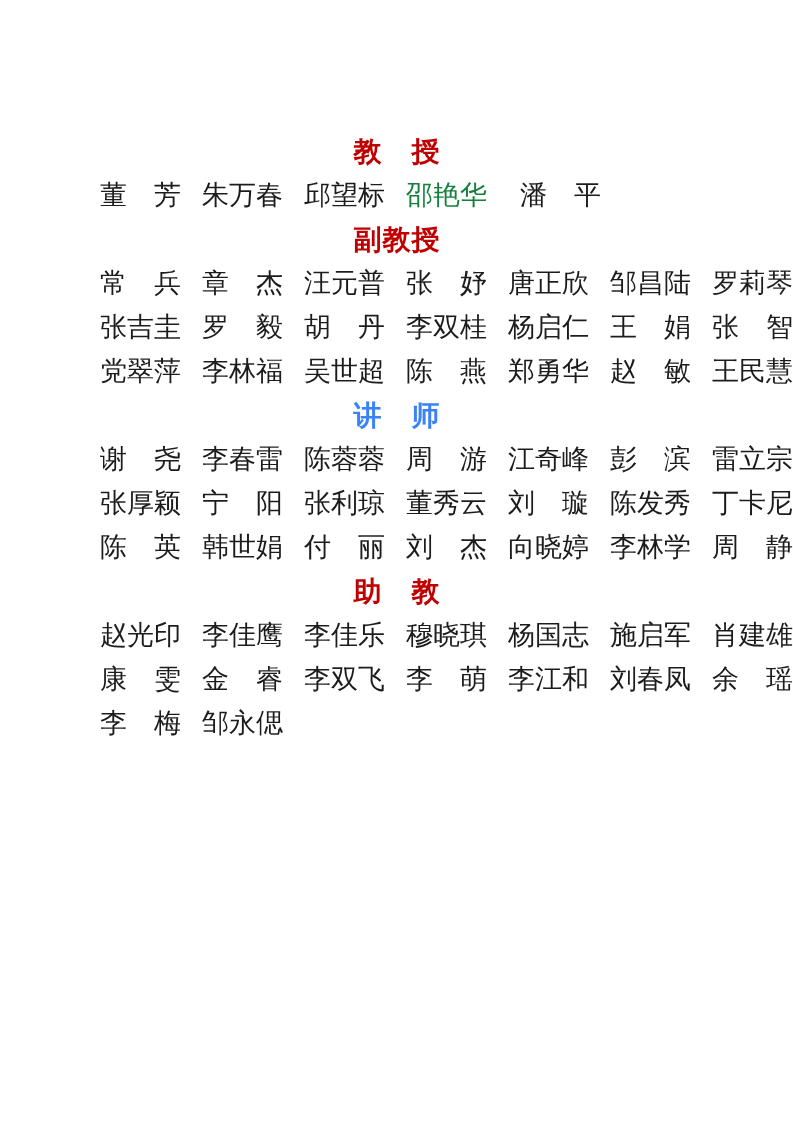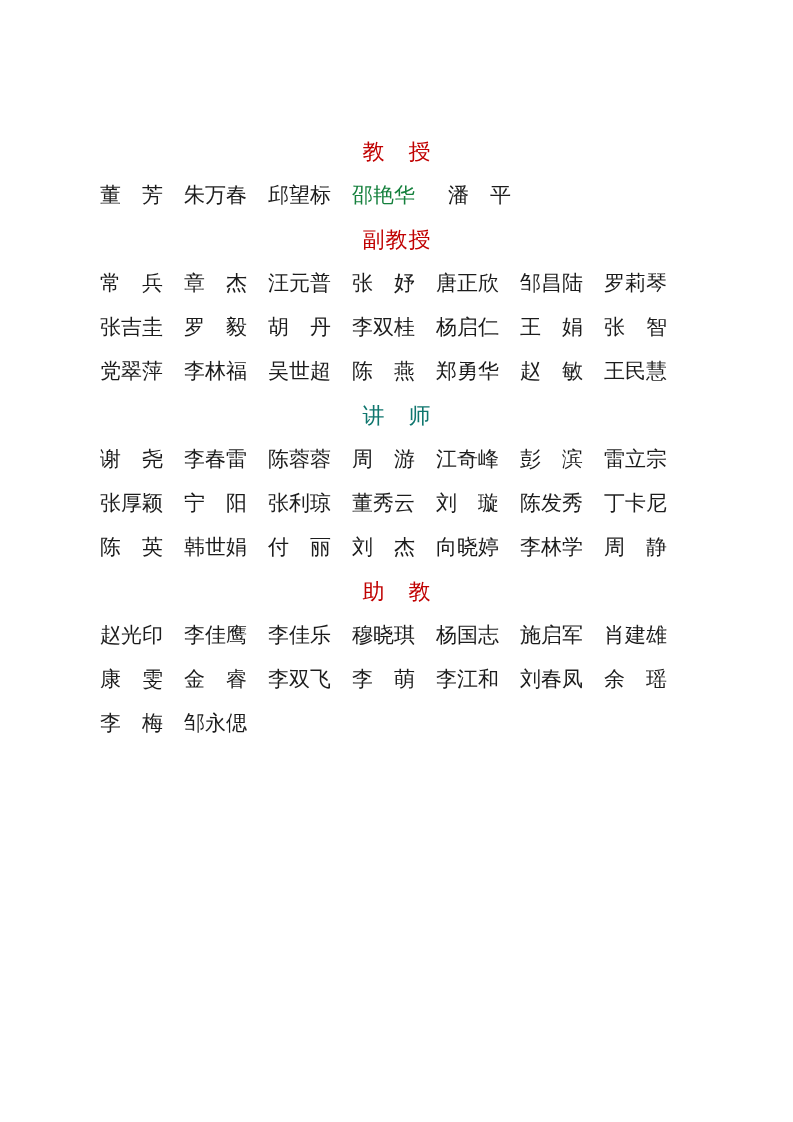--- a/index.html
+++ b/index.html
@@ -17,34 +17,34 @@
   }
   .content {
     position: absolute;
     top: 140px;
     left: 100px;
     width: 594px;
   }
   .section-title {
     text-align: center;
     font-family: "Liberation Sans", "DejaVu Sans", sans-serif;
-    font-weight: normal;
-    font-size: 22px;
+    font-weight: bold;
+    font-size: 28px;
     line-height: 24px;
     letter-spacing: 1px;
     margin: 0 0 20px 0;
   }
   .section + .section .section-title {
     margin-top: 17px;
   }
   .name-row {
     display: flex;
     flex-wrap: nowrap;
     gap: 21px;
-    font-size: 21px;
+    font-size: 27px;
     line-height: 23px;
     margin-bottom: 21px;
     white-space: pre;
   }
   .faculty-name {
     display: inline-block;
   }
 </style>
 </head>
 <body>
@@ -56,21 +56,21 @@
     <div class="section-title" style="color: rgb(192, 0, 0);">教　授</div>
   <div class="name-row"><span class="faculty-name" style="color: rgb(28, 28, 28);">董　芳</span><span class="faculty-name" style="color: rgb(28, 28, 28);">朱万春</span><span class="faculty-name" style="color: rgb(28, 28, 28); text-align: center;">邱望标</span><span class="faculty-name" style="color: #15803d;">邵艳华</span><span class="faculty-name" style="color: rgb(28, 28, 28); margin-left: 12px;">潘　平</span></div>
       </div>
       <div class="section">
     <div class="section-title" style="color: rgb(192, 0, 0);">副教授</div>
   <div class="name-row"><span class="faculty-name" style="color: rgb(28, 28, 28);">常　兵</span><span class="faculty-name" style="color: rgb(28, 28, 28);">章　杰</span><span class="faculty-name" style="color: rgb(28, 28, 28);">汪元普</span><span class="faculty-name" style="color: rgb(28, 28, 28);">张　妤</span><span class="faculty-name" style="color: rgb(28, 28, 28);">唐正欣</span><span class="faculty-name" style="color: rgb(28, 28, 28);">邹昌陆</span><span class="faculty-name" style="color: rgb(28, 28, 28);">罗莉琴</span></div>
         <div class="name-row"><span class="faculty-name" style="color: rgb(28, 28, 28);">张吉圭</span><span class="faculty-name" style="color: rgb(28, 28, 28);">罗　毅</span><span class="faculty-name" style="color: rgb(28, 28, 28);">胡　丹</span><span class="faculty-name" style="color: rgb(28, 28, 28);">李双桂</span><span class="faculty-name" style="color: rgb(28, 28, 28);">杨启仁</span><span class="faculty-name" style="color: rgb(28, 28, 28);">王　娟</span><span class="faculty-name" style="color: rgb(28, 28, 28);">张　智</span></div>
         <div class="name-row"><span class="faculty-name" style="color: rgb(28, 28, 28);">党翠萍</span><span class="faculty-name" style="color: rgb(28, 28, 28);">李林福</span><span class="faculty-name" style="color: rgb(28, 28, 28);">吴世超</span><span class="faculty-name" style="color: rgb(28, 28, 28);">陈　燕</span><span class="faculty-name" style="color: rgb(28, 28, 28);">郑勇华</span><span class="faculty-name" style="color: rgb(28, 28, 28);">赵　敏</span><span class="faculty-name" style="color: rgb(28, 28, 28);">王民慧</span></div>
       </div>
       <div class="section">
-    <div class="section-title" style="color: #0f766e;">讲　师</div>
+    <div class="section-title" style="color: #3b82f6;">讲　师</div>
   <div class="name-row"><span class="faculty-name" style="color: rgb(28, 28, 28);">谢　尧</span><span class="faculty-name" style="color: rgb(28, 28, 28);">李春雷</span><span class="faculty-name" style="color: rgb(28, 28, 28);">陈蓉蓉</span><span class="faculty-name" style="color: rgb(28, 28, 28);">周　游</span><span class="faculty-name" style="color: rgb(28, 28, 28);">江奇峰</span><span class="faculty-name" style="color: rgb(28, 28, 28);">彭　滨</span><span class="faculty-name" style="color: rgb(28, 28, 28);">雷立宗</span></div>
         <div class="name-row"><span class="faculty-name" style="color: rgb(28, 28, 28);">张厚颖</span><span class="faculty-name" style="color: rgb(28, 28, 28);">宁　阳</span><span class="faculty-name" style="color: rgb(28, 28, 28);">张利琼</span><span class="faculty-name" style="color: rgb(28, 28, 28);">董秀云</span><span class="faculty-name" style="color: rgb(28, 28, 28);">刘　璇</span><span class="faculty-name" style="color: rgb(28, 28, 28);">陈发秀</span><span class="faculty-name" style="color: rgb(28, 28, 28);">丁卡尼</span></div>
         <div class="name-row"><span class="faculty-name" style="color: rgb(28, 28, 28);">陈　英</span><span class="faculty-name" style="color: rgb(28, 28, 28);">韩世娟</span><span class="faculty-name" style="color: rgb(28, 28, 28);">付　丽</span><span class="faculty-name" style="color: rgb(28, 28, 28);">刘　杰</span><span class="faculty-name" style="color: rgb(28, 28, 28);">向晓婷</span><span class="faculty-name" style="color: rgb(28, 28, 28);">李林学</span><span class="faculty-name" style="color: rgb(28, 28, 28);">周　静</span></div>
       </div>
       <div class="section">
     <div class="section-title" style="color: rgb(192, 0, 0);">助　教</div>
   <div class="name-row"><span class="faculty-name" style="color: rgb(28, 28, 28);">赵光印</span><span class="faculty-name" style="color: rgb(28, 28, 28);">李佳鹰</span><span class="faculty-name" style="color: rgb(28, 28, 28);">李佳乐</span><span class="faculty-name" style="color: rgb(28, 28, 28);">穆晓琪</span><span class="faculty-name" style="color: rgb(28, 28, 28);">杨国志</span><span class="faculty-name" style="color: rgb(28, 28, 28);">施启军</span><span class="faculty-name" style="color: rgb(28, 28, 28);">肖建雄</span></div>
         <div class="name-row"><span class="faculty-name" style="color: rgb(28, 28, 28);">康　雯</span><span class="faculty-name" style="color: rgb(28, 28, 28);">金　睿</span><span class="faculty-name" style="color: rgb(28, 28, 28);">李双飞</span><span class="faculty-name" style="color: rgb(28, 28, 28);">李　萌</span><span class="faculty-name" style="color: rgb(28, 28, 28);">李江和</span><span class="faculty-name" style="color: rgb(28, 28, 28);">刘春凤</span><span class="faculty-name" style="color: rgb(28, 28, 28);">余　瑶</span></div>
         <div class="name-row"><span class="faculty-name" style="color: rgb(28, 28, 28);">李　梅</span><span class="faculty-name" style="color: rgb(28, 28, 28);">邹永偲</span></div>
       </div>

